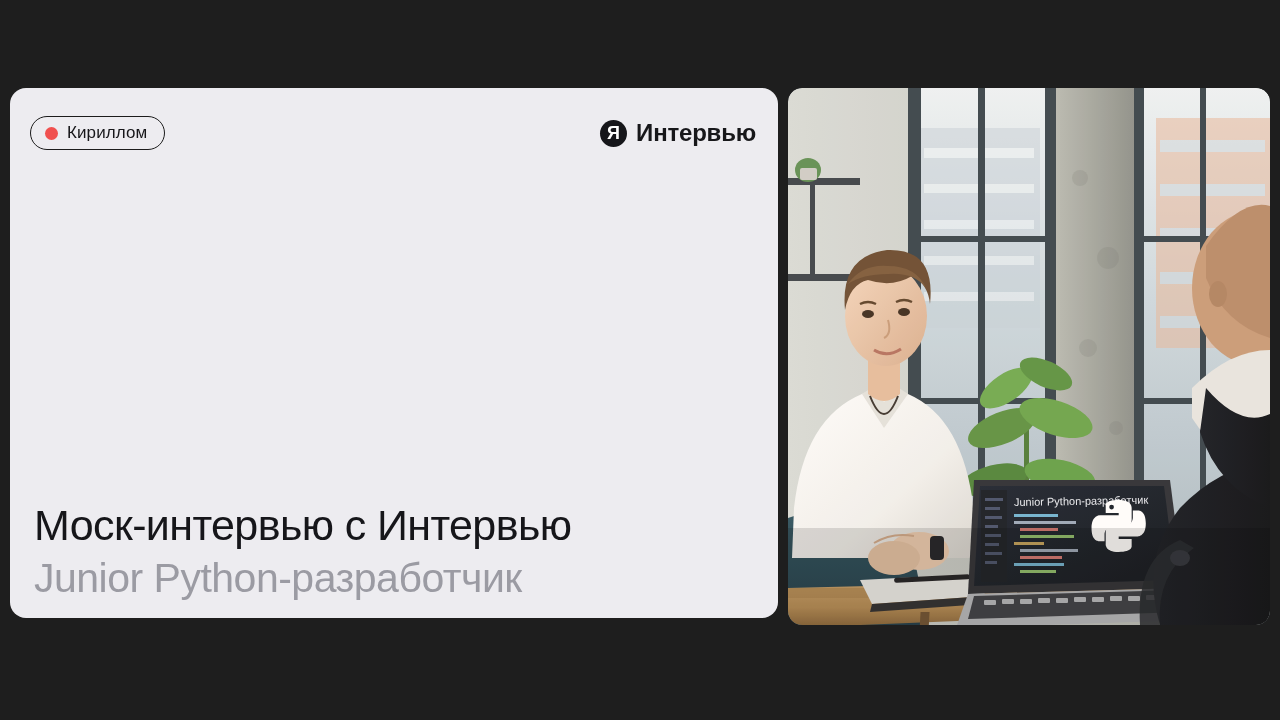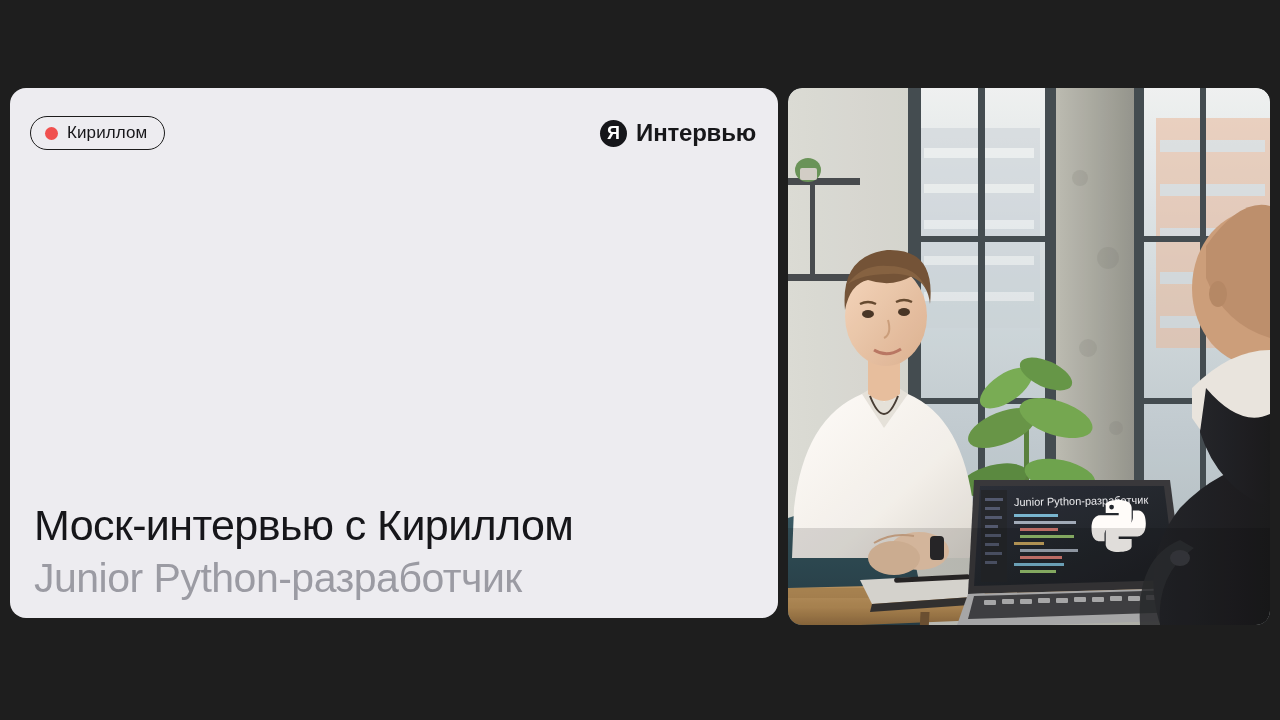--- a/index.html
+++ b/index.html
@@ -124,21 +124,21 @@
       </div>
 
       <div class="brand">
         <span class="brand-mark">Я</span>
         <span class="brand-name">Интервью</span>
       </div>
 
     </div>
 
     <div class="card-bottom">
-      <div class="headline">Моск-интервью с Кириллом</div>
+      <div class="headline">Моск-интервью с Интервью</div>
       <div class="subhead">Junior Python-разработчик</div>
     </div>
 
   </div>
 
   <div class="photo">
     <svg viewBox="0 0 482 537" preserveAspectRatio="xMidYMid slice">
       <defs>
         <linearGradient id="glass" x1="0" y1="0" x2="0" y2="1">
           <stop offset="0%" stop-color="#eef3f6"></stop>

